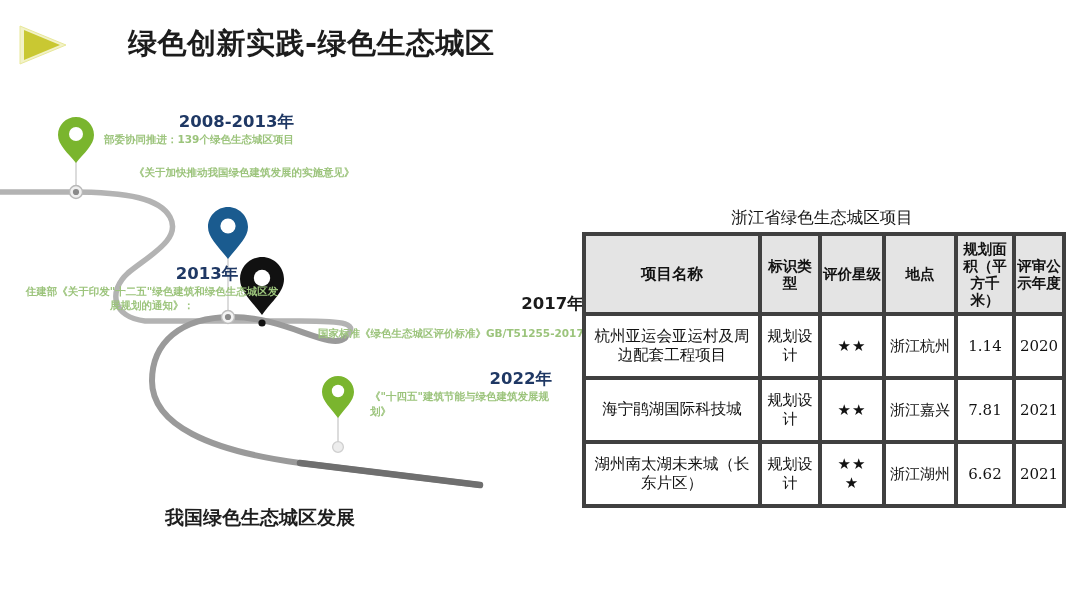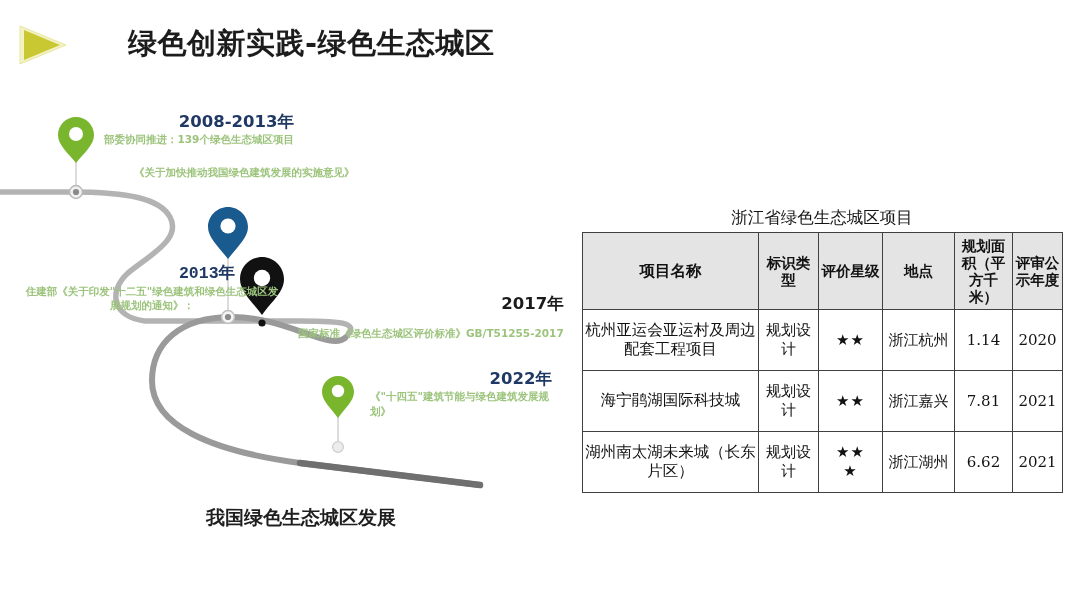--- a/index.html
+++ b/index.html
@@ -75,34 +75,33 @@
   }
   .tl-year.dark  { color: #1b1b1b; }
 
   
   #node-2008 { left: 104px; top: 18px; }
   #node-2012 { left: 104px; top: 70px; }
   #node-2013 { left: 22px;  top: 170px; text-align: center; width: 260px; }
   #node-2017 { left: 284px; top: 200px; }
   #node-2022 { left: 352px; top: 275px; width: 200px; }
 
-  #node-2013 .tl-year { text-align: center; font-family: Liberation Mono, monospace; }
+  #node-2013 .tl-year { text-align: center; }
   #node-2022 .tl-desc { line-height: 1.4; }
 
   .caption-bottom {
     position: absolute;
     left: 0;
     top: 505px;
     width: 520px;
     text-align: center;
     font-size: 19px;
     font-weight: 700;
     color: #1e1e1e;
     font-family: "DejaVu Sans", "Liberation Sans", sans-serif;
-    padding-left: 41px;
   }
 
   
   .bullet-block {
     position: absolute;
     left: 578px;
     top: 112px;
     width: 492px;
   }
   .bullet-row {
@@ -144,21 +143,21 @@
   }
   table.proj {
     border-collapse: collapse;
     width: 480px;
     table-layout: fixed;
     font-family: "DejaVu Serif", "Liberation Serif", serif;
     background: #fff;
   }
   table.proj th,
   table.proj td {
-    border: 1px solid #404040;
+    border: 4px solid #404040;
     text-align: center;
     vertical-align: middle;
     color: #121212;
     padding: 2px 1px;
   }
   table.proj thead th {
     background: #e4e4e4;
     font-weight: 700;
     font-size: 14.5px;
     height: 72px;
@@ -260,21 +259,21 @@
       <div class="tl-desc" style="padding-left:30px">《关于加快推动我国绿色建筑发展的实施意见》</div>
     </div>
 
     <div class="tl-node" id="node-2013">
       <div class="tl-year" style="padding-left:110px">2013年</div>
       <div class="tl-desc" style="text-align:center">住建部《关于印发"十二五"绿色建筑和绿色生态城区发展规划的通知》：</div>
     </div>
 
     <div class="tl-node" id="node-2017">
       <div class="tl-year dark">2017年</div>
-      <div class="tl-desc" style="margin-top:12px;margin-left:14px;white-space:nowrap">国家标准《绿色生态城区评价标准》GB/T51255-2017</div>
+      <div class="tl-desc" style="margin-top:12px;margin-left:34px;white-space:nowrap">国家标准《绿色生态城区评价标准》GB/T51255-2017</div>
     </div>
 
     <div class="tl-node" id="node-2022">
       <div class="tl-year">2022年</div>
       <div class="tl-desc" style="margin-left:18px">《"十四五"建筑节能与绿色建筑发展规划》</div>
     </div>
   </div>
 
   <div class="caption-bottom">我国绿色生态城区发展</div>
 

